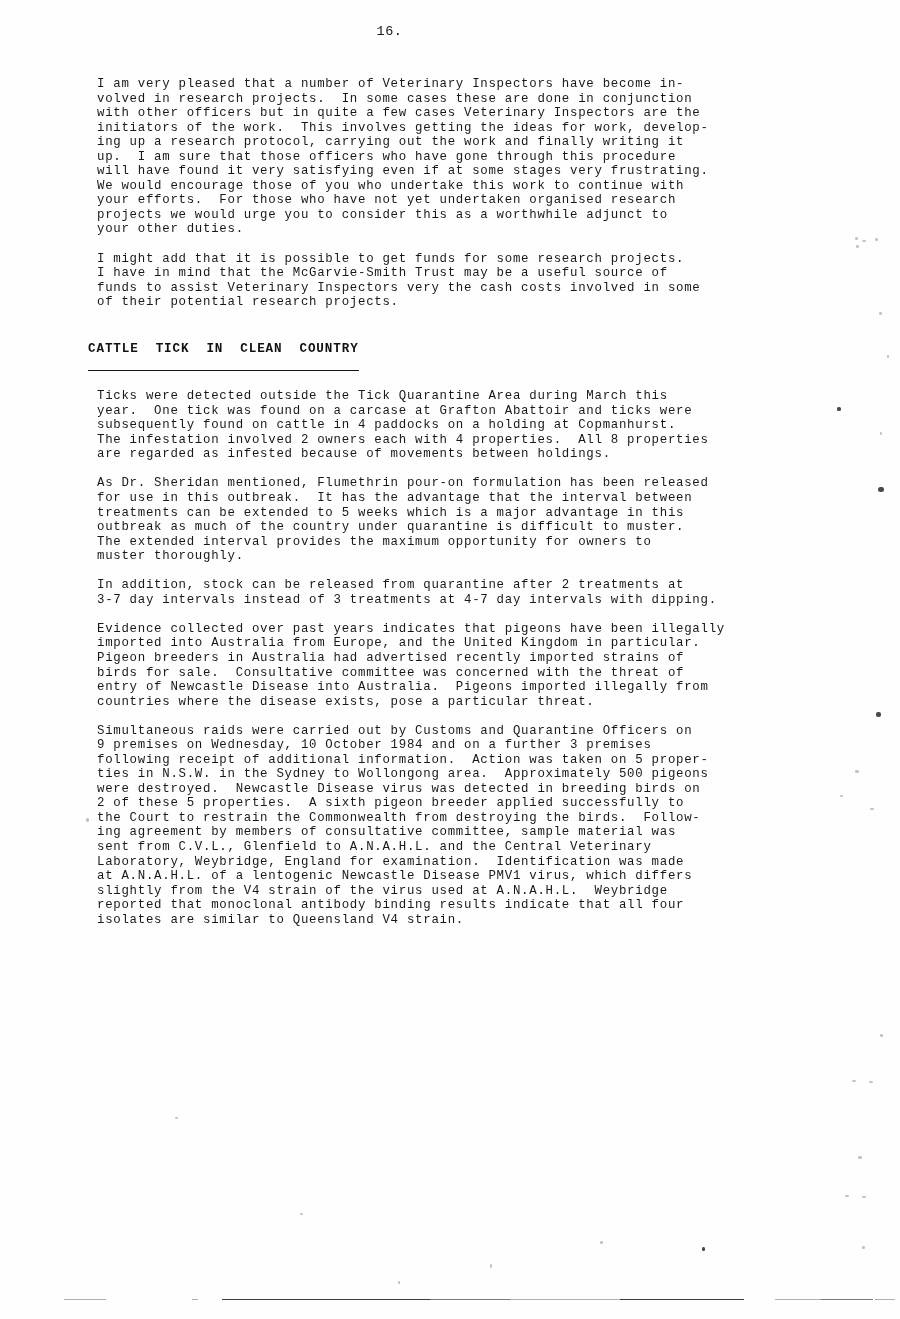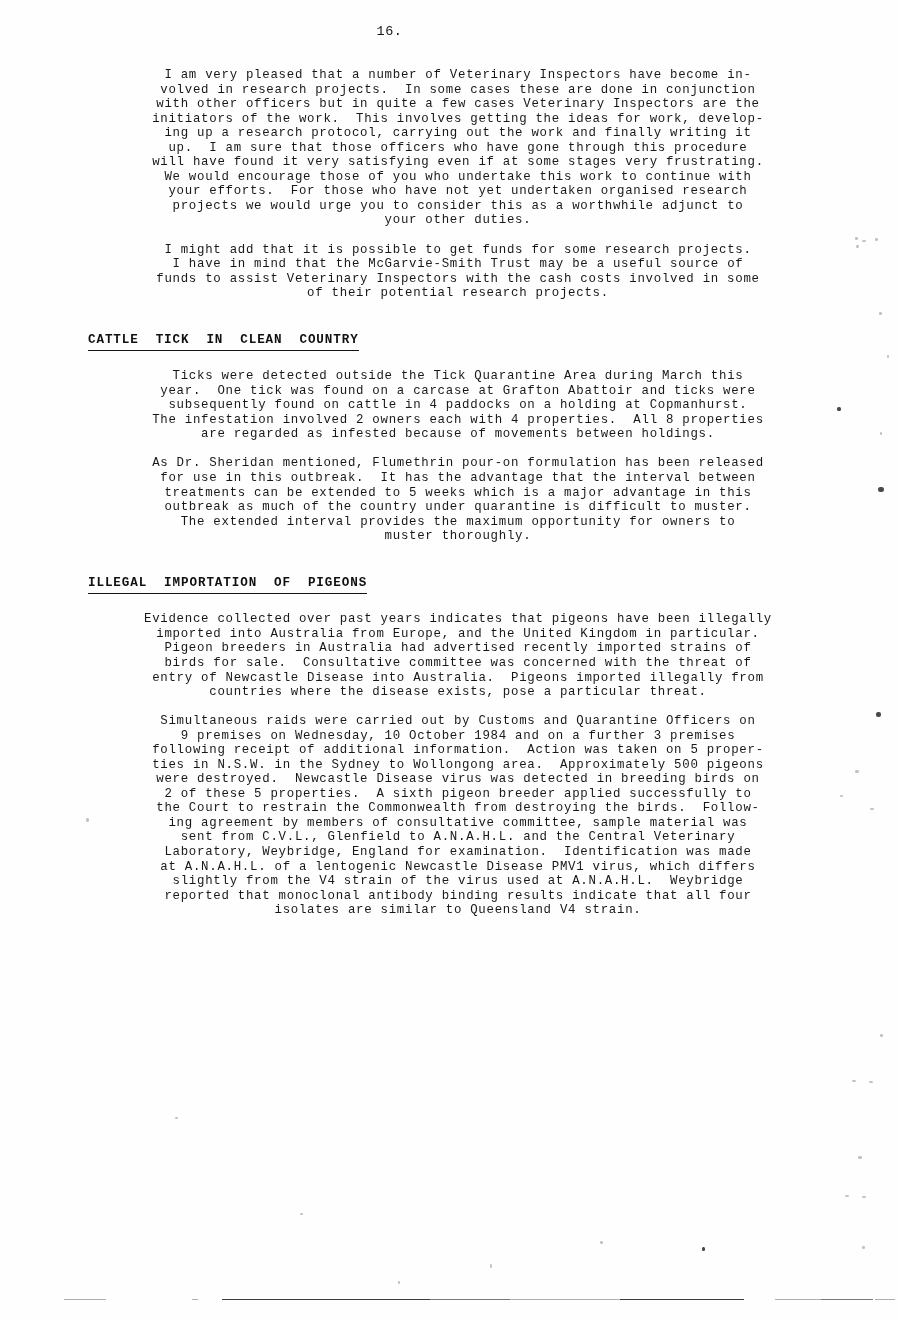--- a/index.html
+++ b/index.html
@@ -40,37 +40,36 @@
     top: 68px;
     width: 740px;
   }
 
   .para {
     font-size: 12.4px;
     line-height: 14.55px;
     letter-spacing: 0.72px;
     white-space: pre;
     color: #18181b;
-    margin: 0;
+    margin: 9px;
     font-weight: 500;
-    text-align: center;
   }
 
   .para + .para { margin-top: 14.5px; }
 
   .section-heading {
     font-size: 12.6px;
     line-height: 14.55px;
     letter-spacing: 0.9px;
     white-space: pre;
     font-weight: bold;
     color: #101012;
     display: inline-block;
     border-bottom: 1.7px solid #141416;
-    padding-bottom: 3px;
+    padding-bottom: 14px;
     margin: 0;
   }
 
   .heading-block { margin-top: 29px; }
   .after-heading { margin-top: 18px; }
 
   
   .speck {
     position: absolute;
     background: #9a9a9a;
@@ -114,42 +113,41 @@
 ing up a research protocol, carrying out the work and finally writing it
 up.  I am sure that those officers who have gone through this procedure
 will have found it very satisfying even if at some stages very frustrating.
 We would encourage those of you who undertake this work to continue with
 your efforts.  For those who have not yet undertaken organised research
 projects we would urge you to consider this as a worthwhile adjunct to
 your other duties.</p>
 
     <p class="para">I might add that it is possible to get funds for some research projects.
 I have in mind that the McGarvie-Smith Trust may be a useful source of
-funds to assist Veterinary Inspectors with the cash costs involved in some
+funds to assist Veterinary Inspectors very the cash costs involved in some
 of their potential research projects.</p>
 
     <div class="heading-block">
       <h2 class="section-heading">CATTLE  TICK  IN  CLEAN  COUNTRY</h2>
     </div>
 
     <p class="para after-heading">Ticks were detected outside the Tick Quarantine Area during March this
 year.  One tick was found on a carcase at Grafton Abattoir and ticks were
 subsequently found on cattle in 4 paddocks on a holding at Copmanhurst.
 The infestation involved 2 owners each with 4 properties.  All 8 properties
 are regarded as infested because of movements between holdings.</p>
     <p class="para">As Dr. Sheridan mentioned, Flumethrin pour-on formulation has been released
 for use in this outbreak.  It has the advantage that the interval between
 treatments can be extended to 5 weeks which is a major advantage in this
 outbreak as much of the country under quarantine is difficult to muster.
 The extended interval provides the maximum opportunity for owners to
 muster thoroughly.</p>
-
-    <div class="heading-block">
-      <h2 class="section-heading">ILLEGAL  IMPORTATION  OF  PIGEONS</h2>
-    </div>
+    <p class="para">In addition, stock can be released from quarantine after 2 treatments at
+3-7 day intervals instead of 3 treatments at 4-7 day intervals with dipping.</p>
+
 
     <p class="para after-heading">Evidence collected over past years indicates that pigeons have been illegally
 imported into Australia from Europe, and the United Kingdom in particular.
 Pigeon breeders in Australia had advertised recently imported strains of
 birds for sale.  Consultative committee was concerned with the threat of
 entry of Newcastle Disease into Australia.  Pigeons imported illegally from
 countries where the disease exists, pose a particular threat.</p>
     <p class="para">Simultaneous raids were carried out by Customs and Quarantine Officers on
 9 premises on Wednesday, 10 October 1984 and on a further 3 premises
 following receipt of additional information.  Action was taken on 5 proper-

